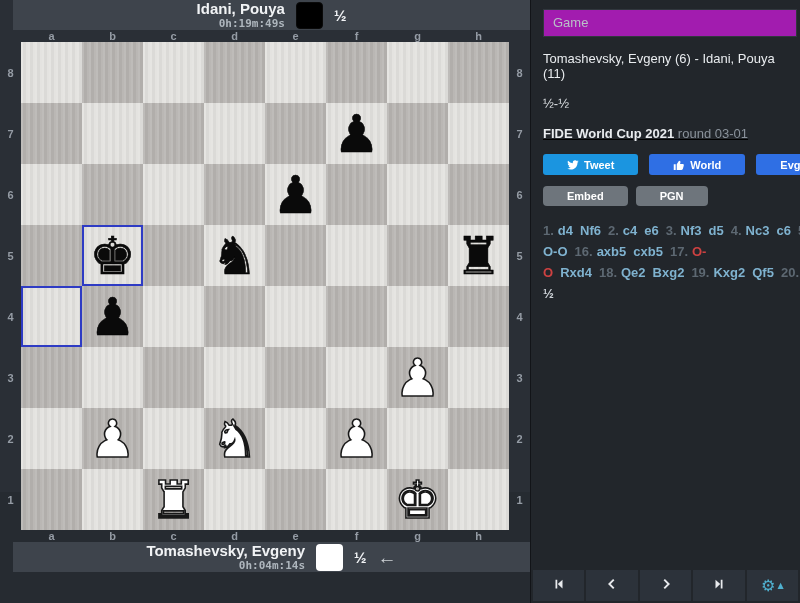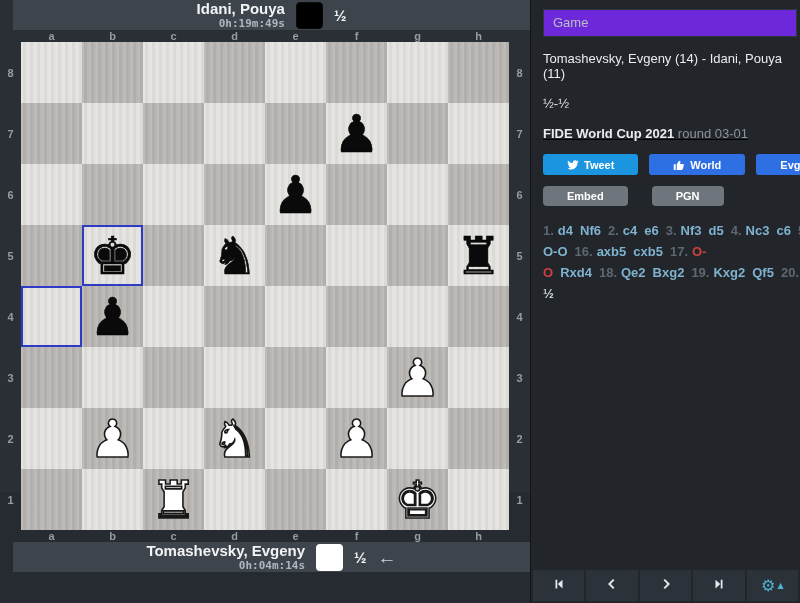--- a/index.html
+++ b/index.html
@@ -37,37 +37,37 @@
   .sq { width:61px; height:61px; display:flex; align-items:center; justify-content:center; position:relative;
         background-image:repeating-linear-gradient(90deg, rgba(255,255,255,0.10) 0 2px, rgba(0,0,0,0.035) 2px 5px, rgba(255,255,255,0.04) 5px 7px); }
   .sq.hl { box-shadow: inset 0 0 0 2px #2e3bc4; }
   .piece { font-family:"DejaVu Sans", sans-serif; font-size:52px; line-height:52px; user-select:none; }
   .piece.w { color:#ffffff; -webkit-text-stroke:1.6px #181818; }
   .piece.b { color:#0a0a0a; -webkit-text-stroke:0.5px #000; }
   
   .panel { width:270px; height:603px; background:#22262b; border-left:1px solid #121418;
            display:flex; flex-direction:column; }
   .panel-head {
-    margin:9px 3px 0 12px; height:28px; background:#6d28d9; border:1px solid #31373e;
+    margin:9px 3px 0 12px; height:28px; background:#a21caf; border:1px solid #31373e;
     color:#b9c0c7; font-size:13px; line-height:26px; padding-left:9px;
   }
   .panel-body { flex:1; padding:14px 8px 0 12px; overflow:hidden; }
   .match-title { color:#e9ecef; font-size:13px; margin-bottom:15px; }
   .result-line { color:#dfe3e6; font-size:13px; margin-bottom:15px; }
   .event-line { font-size:13px; margin-bottom:13px;text-decoration:underline; }
   .event-name { color:#e9ecef; font-weight:bold; }
   .event-round { color:#8a929b; }
   .social { display:flex; gap:11px; margin-bottom:11px; }
   .btn { display:inline-flex; align-items:center; gap:5px; border:none; cursor:pointer;
          border-radius:3px; color:#fff; font-family:"Liberation Sans",sans-serif;
          font-size:11px; font-weight:bold; height:21px; padding:0 24px; }
   .btn.tweet { background:#1b95e0; }
   .btn.fb    { background:#2f6fe4; }
   .btn.gray  { background:#6e757c; height:20px; border-radius:4px; }
-  .export { display:flex; gap:24px; }
+  .export { display:flex; gap:8px; }
   .btn svg { display:block; }
   .moves { margin-top:14px; font-size:13px; font-weight:bold; line-height:21px; padding-right:4px; }
   .mnum { color:#5d6872; margin-right:4px; }
   .mv   { color:#7fb2cf; margin-right:7px; cursor:pointer; }
   .mv.red { color:#cc4141; }
   .mres { color:#ccd1d6; }
   .nav { height:33px; display:flex; gap:2px; padding:0 2px 2px 2px; }
   .nav button { flex:1; background:#2c323a; border:none; cursor:pointer;
                 display:flex; align-items:center; justify-content:center; }
   .nav .gear { color:#4fb0cf; font-size:16px; font-family:"DejaVu Sans", sans-serif; line-height:16px; }
@@ -231,21 +231,21 @@
       <div class="csquare white"></div>
       <div class="pscore">½</div>
       <div class="parrow">←</div>
     </div>
   </div>
 
   <div class="panel">
     <div class="panel-head">Game</div>
 
     <div class="panel-body">
-      <div class="match-title">Tomashevsky, Evgeny (14) - Idani, Pouya (11)</div>
+      <div class="match-title">Tomashevsky, Evgeny (6) - Idani, Pouya (11)</div>
       <div class="result-line">½-½</div>
       <div class="event-line">
         <span class="event-name">FIDE World Cup 2021</span>
         <span class="event-round">round 03-01</span>
       </div>
 
       <div class="social">
         <button class="btn tweet">
           <span>
             <svg width="12" height="12" viewBox="0 0 16 16" fill="#fff">

